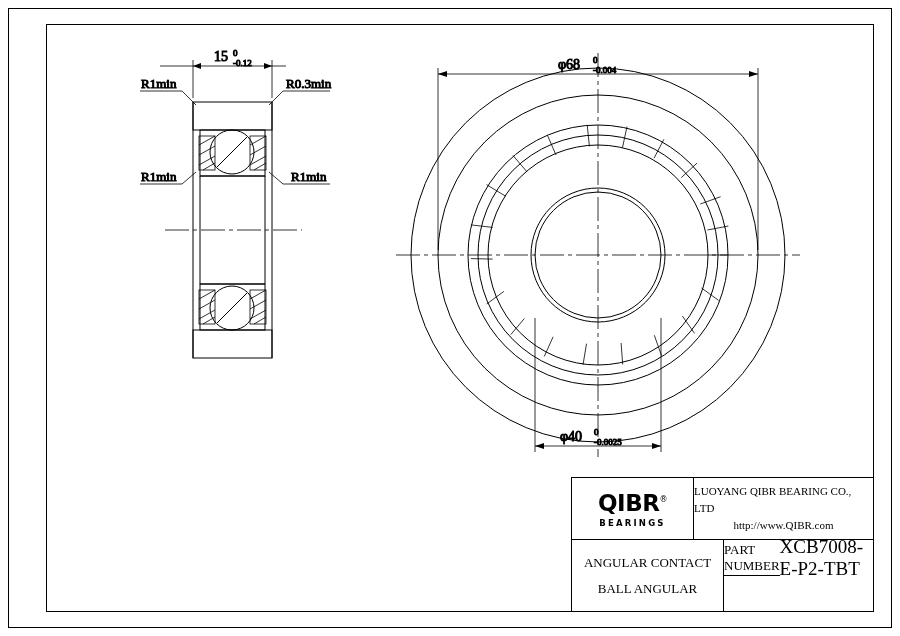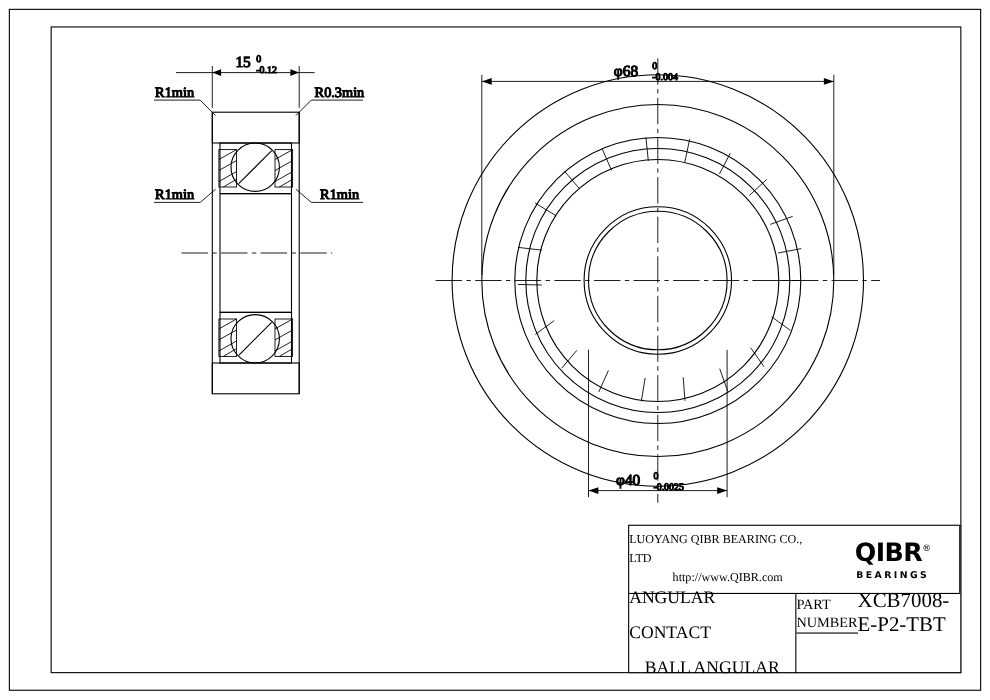--- a/index.html
+++ b/index.html
@@ -130,21 +130,21 @@
   }
   #tb-product {
     width: 152px;
     height: 100%;
     border-right: 1px solid #000;
     box-sizing: border-box;
     display: flex;
     flex-direction: column;
     align-items: center;
     justify-content: center;
-    font-size: 16px;
+    font-size: 13px;
     line-height: 2;
   }
   #tb-part {
     flex: 1;
     height: 100%;
     display: flex;
   }
   #tb-part-label {
     height: 36px;
     border-bottom: 1px solid #000;
@@ -321,27 +321,27 @@
         <polygon points="661,446 652,443 652,449" fill="#000" stroke="none"></polygon>
       </g>
       <text class="dim-text" x="560" y="441">φ40</text>
       <text class="tol-text" x="594" y="435">0</text>
       <text class="tol-text" x="594" y="445">-0.0025</text>
     </g>
   </svg>
 
   <div id="titleblock">
     <div id="tb-top">
+      <div id="tb-logo">
+        <div class="logo-main"><span>QIBR</span><span class="logo-reg">®</span></div>
+        <div class="logo-sub">BEARINGS</div>
+      </div>
       <div id="tb-company">
         <div>LUOYANG QIBR BEARING CO., LTD</div>
         <div>http://www.QIBR.com</div>
-      </div>
-      <div id="tb-logo">
-        <div class="logo-main"><span>QIBR</span><span class="logo-reg">®</span></div>
-        <div class="logo-sub">BEARINGS</div>
       </div>
     </div>
     <div id="tb-bottom">
       <div id="tb-product">
         <div>ANGULAR CONTACT</div>
         <div>BALL ANGULAR</div>
       </div>
       <div id="tb-part">
         <div id="tb-part-label">PART NUMBER</div>
         <div id="tb-part-value">XCB7008-E-P2-TBT</div>

